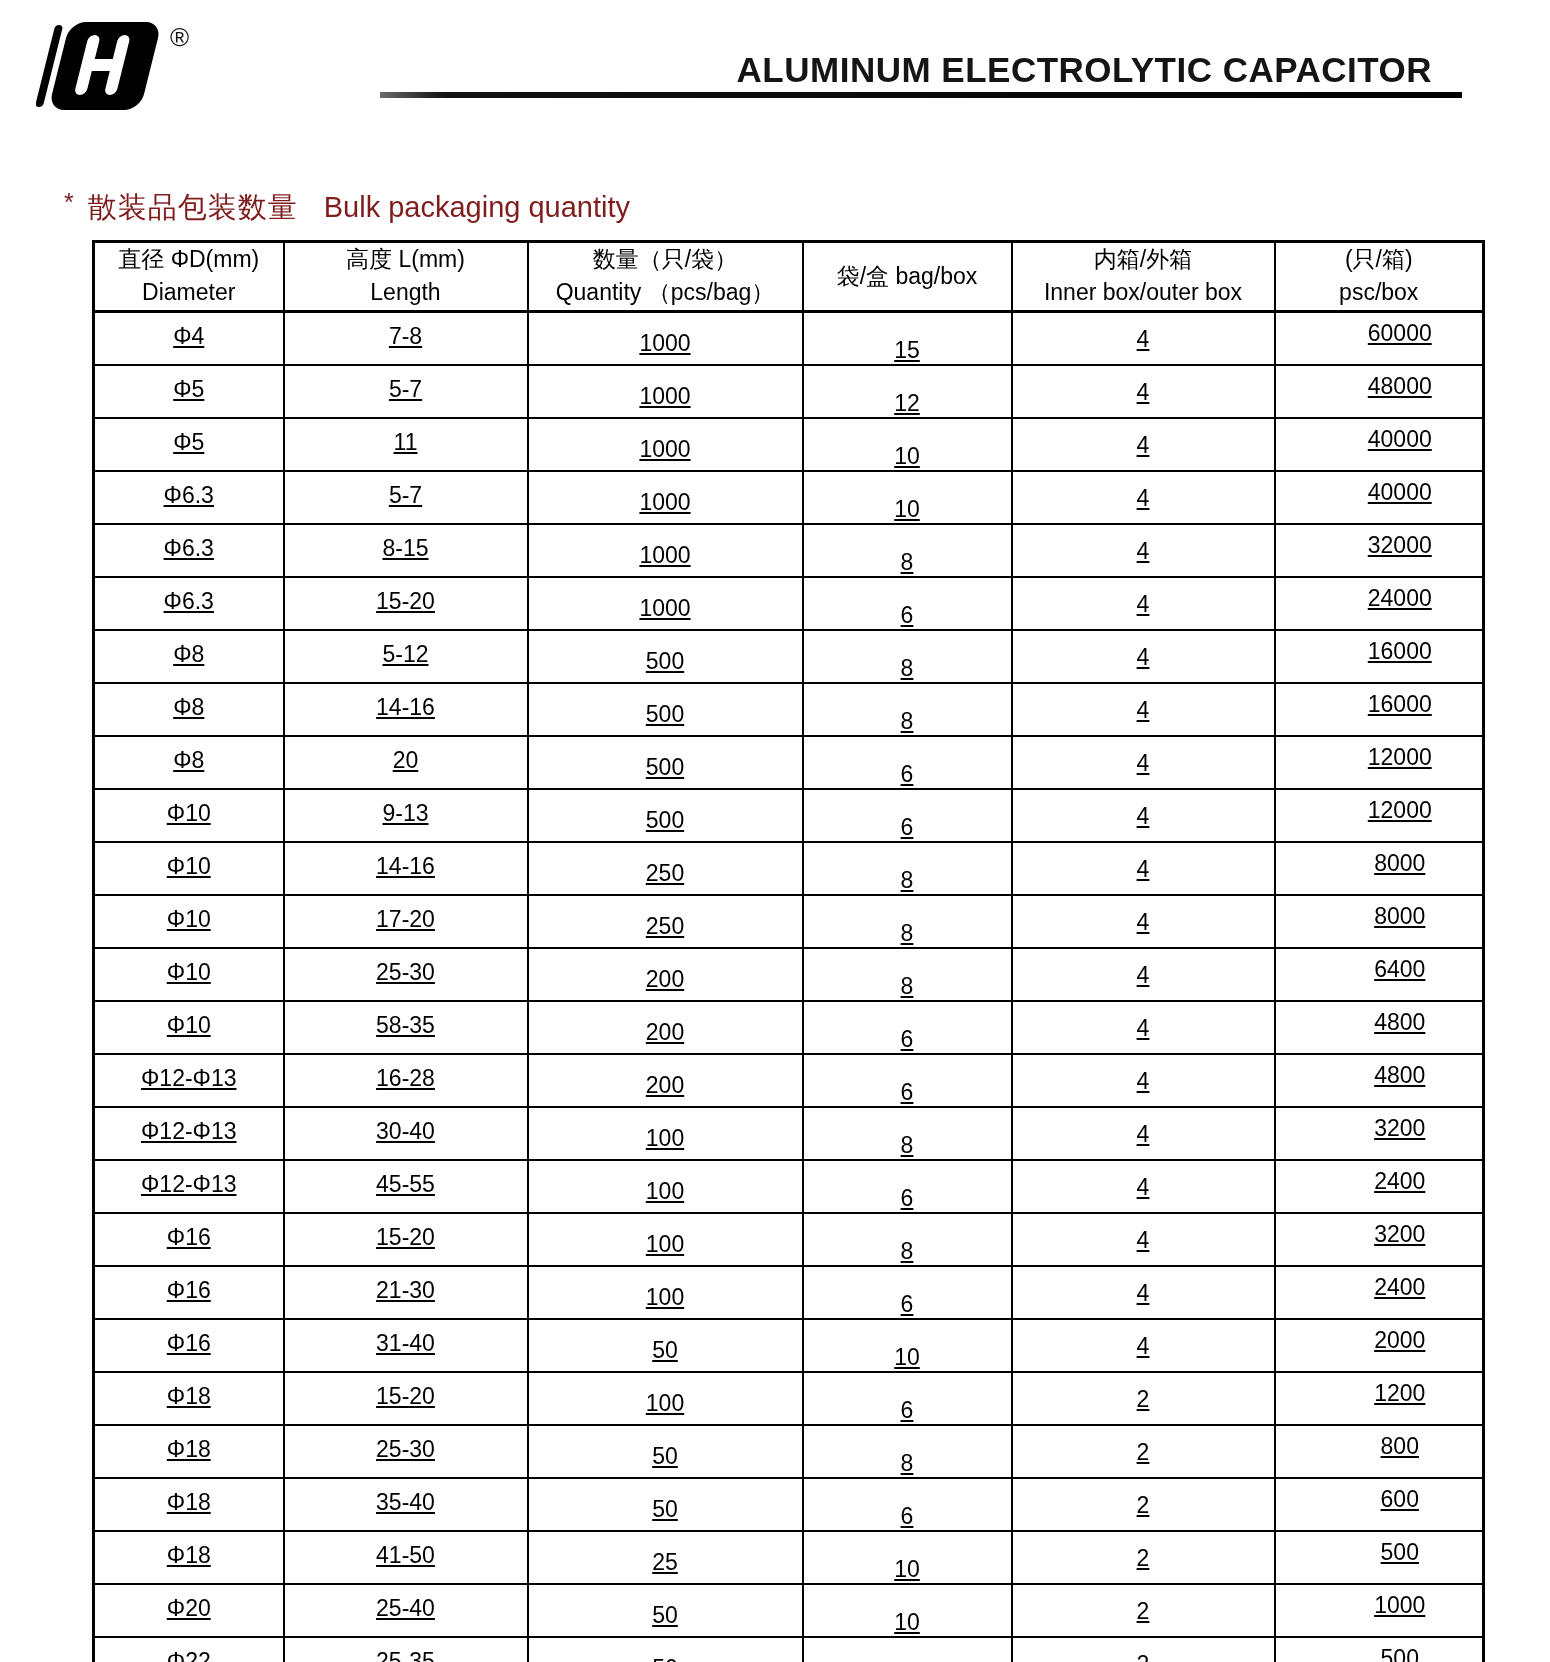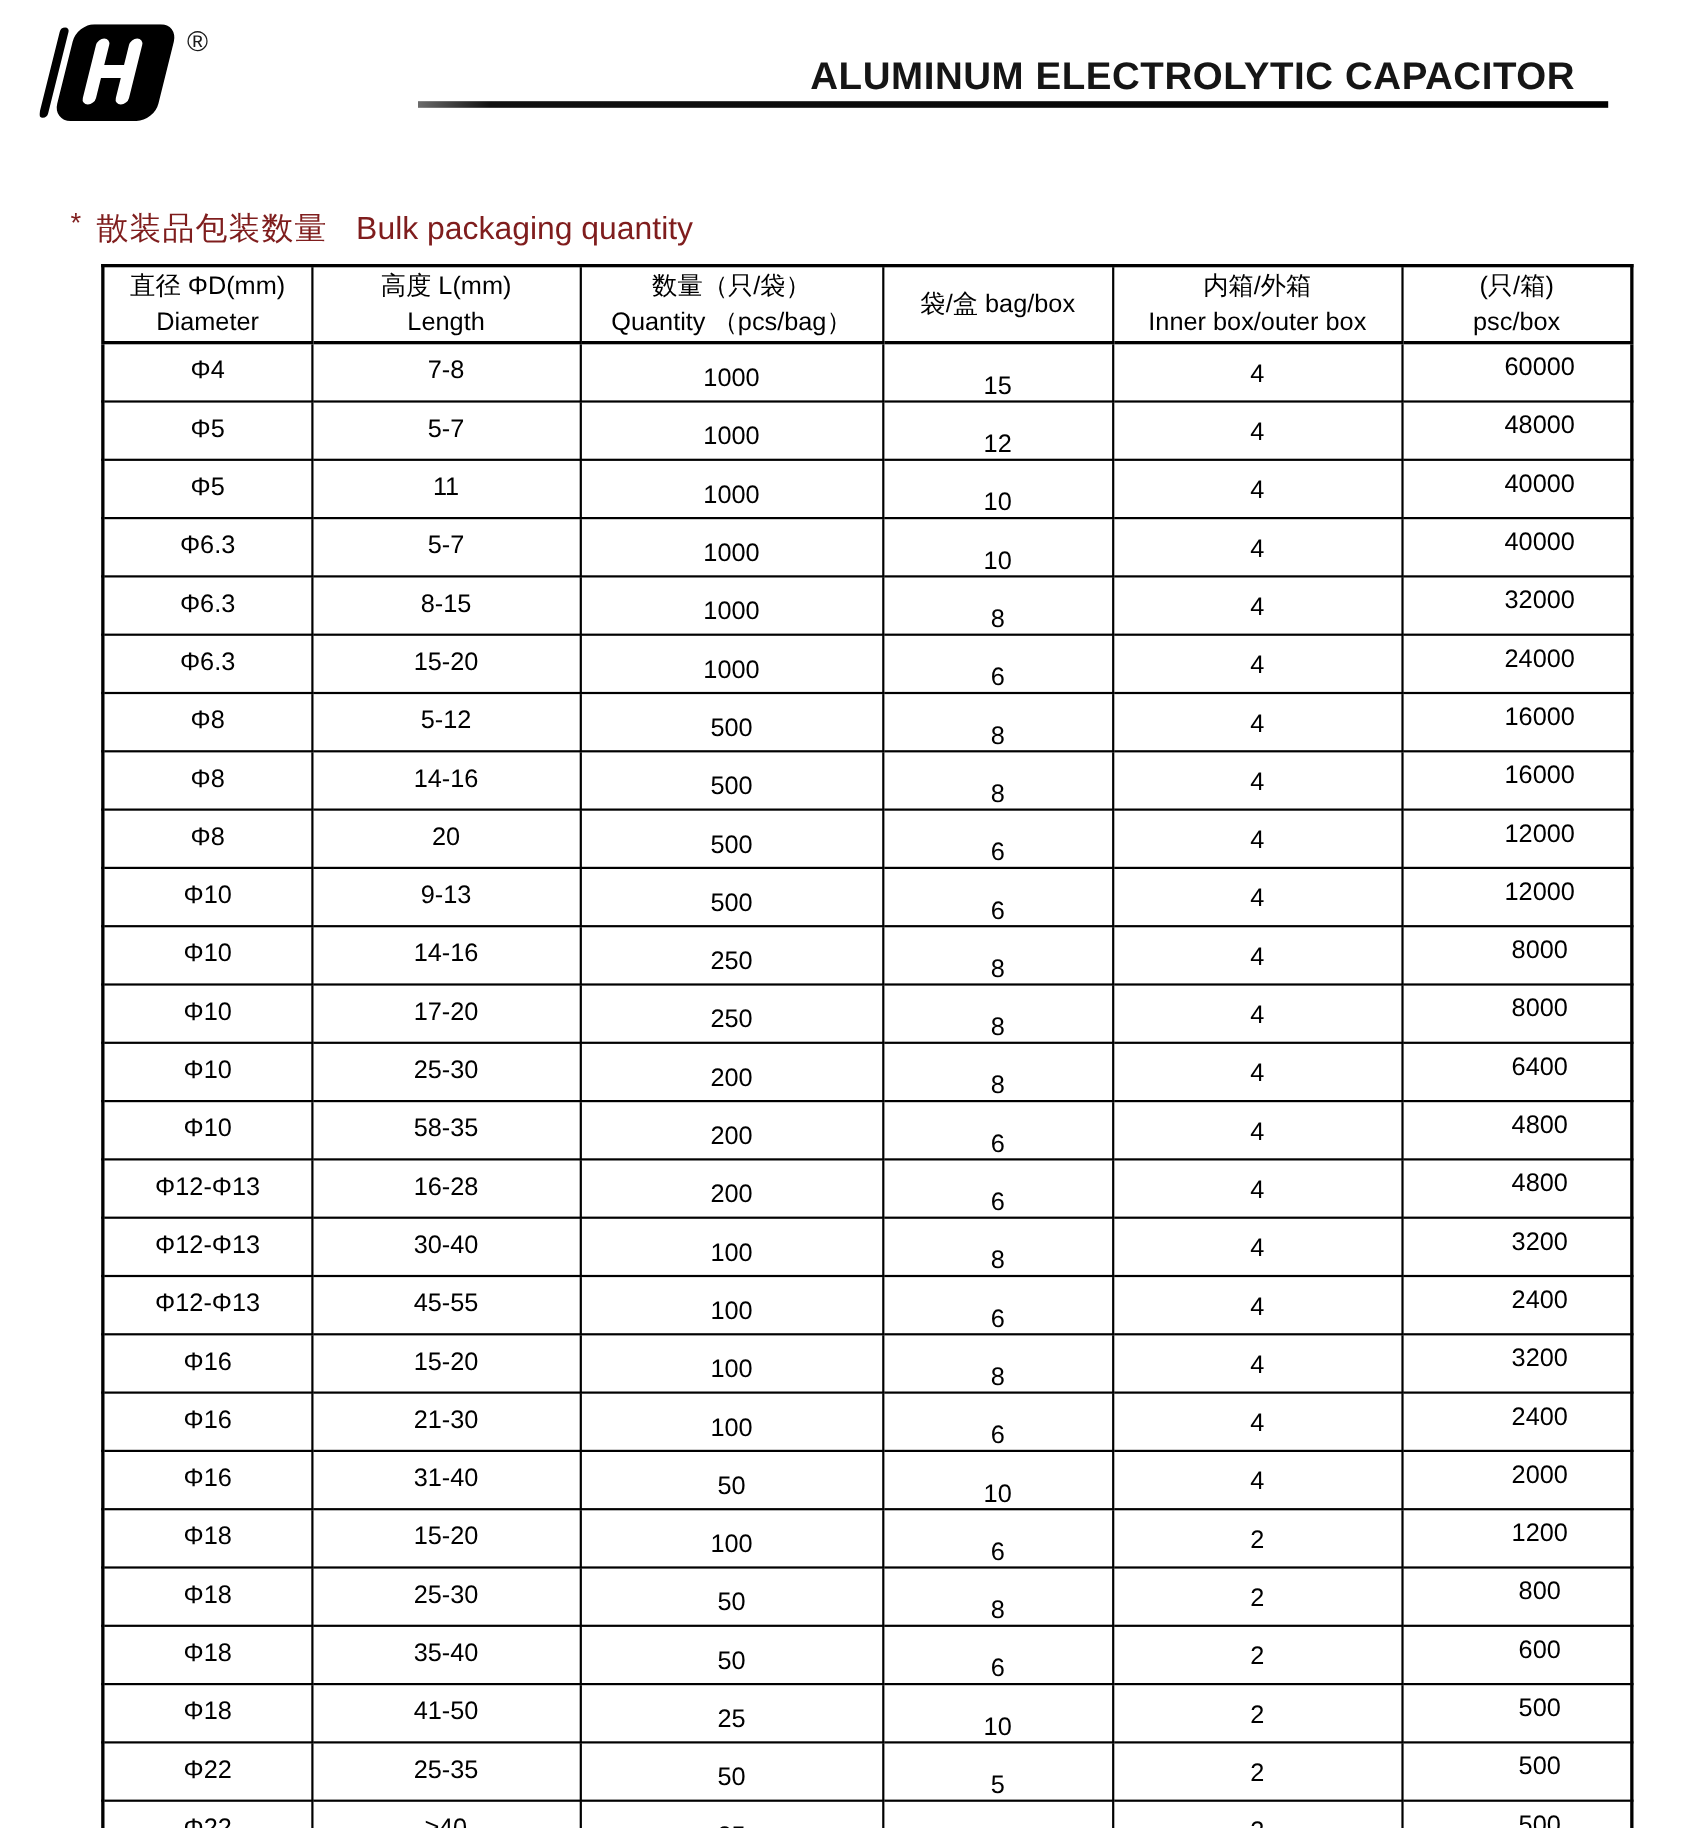--- a/index.html
+++ b/index.html
@@ -49,21 +49,21 @@
     border:2px solid #000;
     text-align:center;
     vertical-align:middle;
     font-weight:normal;
     overflow:hidden;
     white-space:nowrap;
   }
   .doc-table { border:3px solid #000; border-bottom-width:4px; }
   .doc-table thead tr { height:68px; }
   .doc-table thead th { border-bottom-width:3px; line-height:1.45; }
-  .doc-table tbody tr { height:34px; }
+  .doc-table tbody tr { height:34px;text-decoration:underline; }
   .hdr-line { display:block; }
 
   
   .doc-table td.c0, .doc-table td.c1 { padding-bottom:3px; }
   .doc-table td.c2 { padding-top:10px; }
   .doc-table td.c3 { padding-top:24px; }
   .doc-table td.c4 { padding-top:3px; }
   .doc-table td.c5 { padding-bottom:10px;padding-left:42px; }
 </style>
 </head>
@@ -312,20 +312,28 @@
       </tr>
       <tr>
         <td class="c0">Φ18</td>
         <td class="c1">41-50</td>
         <td class="c2">25</td>
         <td class="c3">10</td>
         <td class="c4">2</td>
         <td class="c5">500</td>
       </tr>
       <tr>
+        <td class="c0">Φ20</td>
+        <td class="c1">25-40</td>
+        <td class="c2">50</td>
+        <td class="c3">10</td>
+        <td class="c4">2</td>
+        <td class="c5">1000</td>
+      </tr>
+      <tr>
         <td class="c0">Φ22</td>
         <td class="c1">25-35</td>
         <td class="c2">50</td>
         <td class="c3">5</td>
         <td class="c4">2</td>
         <td class="c5">500</td>
       </tr>
       <tr>
         <td class="c0">Φ22</td>
         <td class="c1">≥40</td>

